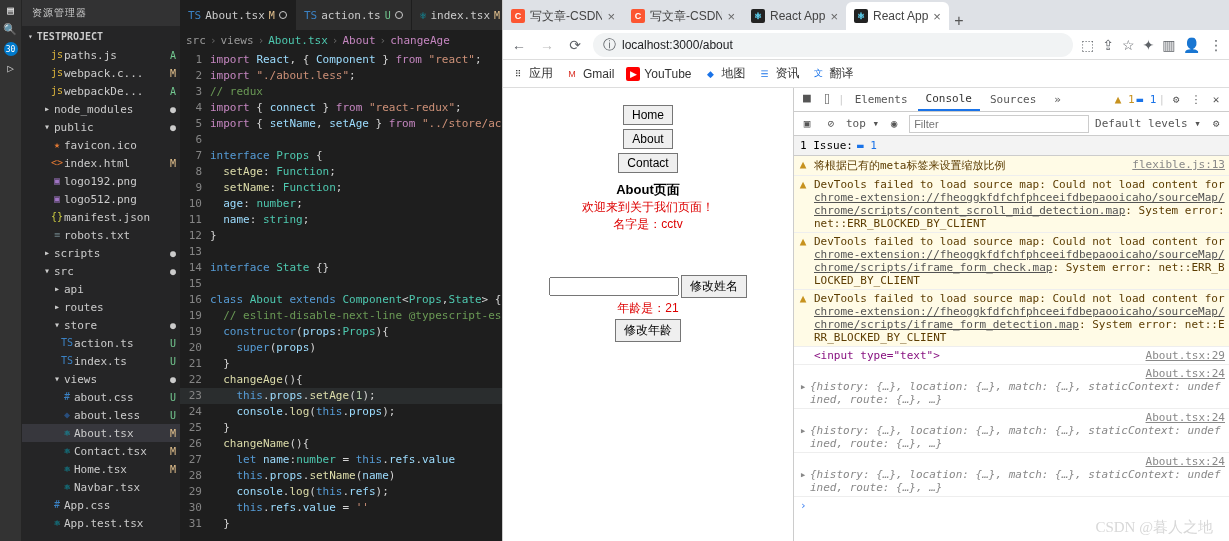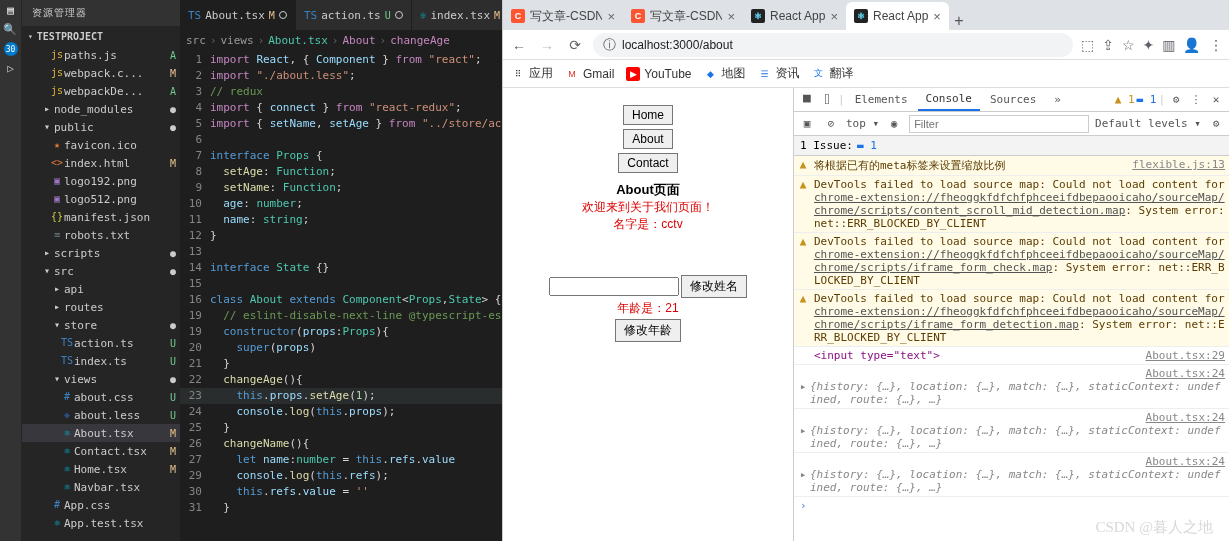--- a/index.html
+++ b/index.html
@@ -293,20 +293,21 @@
             <div class="codeline"><span class="gutter">19</span><span><span class="c-p">  </span><span class="c-c">// eslint-disable-next-line @typescript-esl</span></span></div>
             <div class="codeline"><span class="gutter">19</span><span><span class="c-p">  </span><span class="c-b">constructor</span><span class="c-p">(</span><span class="c-v">props</span><span class="c-p">:</span><span class="c-t">Props</span><span class="c-p">){</span></span></div>
             <div class="codeline"><span class="gutter">20</span><span><span class="c-p">    </span><span class="c-b">super</span><span class="c-p">(</span><span class="c-v">props</span><span class="c-p">)</span></span></div>
             <div class="codeline"><span class="gutter">21</span><span><span class="c-p">  }</span></span></div>
             <div class="codeline"><span class="gutter">22</span><span><span class="c-p">  </span><span class="c-f">changeAge</span><span class="c-p">(){</span></span></div>
             <div class="codeline hl"><span class="gutter">23</span><span><span class="c-p">    </span><span class="c-b">this</span><span class="c-p">.</span><span class="c-v">props</span><span class="c-p">.</span><span class="c-f">setAge</span><span class="c-p">(</span><span class="c-n">1</span><span class="c-p">);</span></span></div>
             <div class="codeline"><span class="gutter">24</span><span><span class="c-p">    </span><span class="c-v">console</span><span class="c-p">.</span><span class="c-f">log</span><span class="c-p">(</span><span class="c-b">this</span><span class="c-p">.</span><span class="c-v">props</span><span class="c-p">);</span></span></div>
             <div class="codeline"><span class="gutter">25</span><span><span class="c-p">  }</span></span></div>
             <div class="codeline"><span class="gutter">26</span><span><span class="c-p">  </span><span class="c-f">changeName</span><span class="c-p">(){</span></span></div>
             <div class="codeline"><span class="gutter">27</span><span><span class="c-p">    </span><span class="c-b">let</span><span class="c-p"> </span><span class="c-v">name</span><span class="c-p">:</span><span class="c-t">number</span><span class="c-p"> = </span><span class="c-b">this</span><span class="c-p">.</span><span class="c-v">refs</span><span class="c-p">.</span><span class="c-v">value</span></span></div>
+            <div class="codeline"><span class="gutter">28</span><span><span class="c-p">    </span><span class="c-b">this</span><span class="c-p">.</span><span class="c-v">props</span><span class="c-p">.</span><span class="c-f">setName</span><span class="c-p">(</span><span class="c-v">name</span><span class="c-p">)</span></span></div>
             <div class="codeline"><span class="gutter">29</span><span><span class="c-p">    </span><span class="c-v">console</span><span class="c-p">.</span><span class="c-f">log</span><span class="c-p">(</span><span class="c-b">this</span><span class="c-p">.</span><span class="c-v">refs</span><span class="c-p">);</span></span></div>
             <div class="codeline"><span class="gutter">30</span><span><span class="c-p">    </span><span class="c-b">this</span><span class="c-p">.</span><span class="c-v">refs</span><span class="c-p">.</span><span class="c-v">value</span><span class="c-p"> = </span><span class="c-s">''</span></span></div>
             <div class="codeline"><span class="gutter">31</span><span><span class="c-p">  }</span></span></div>
           </div>
       </div>
     </div>
   </div>
 
   <div class="browser">
     <div class="btabs" id="btabs">

